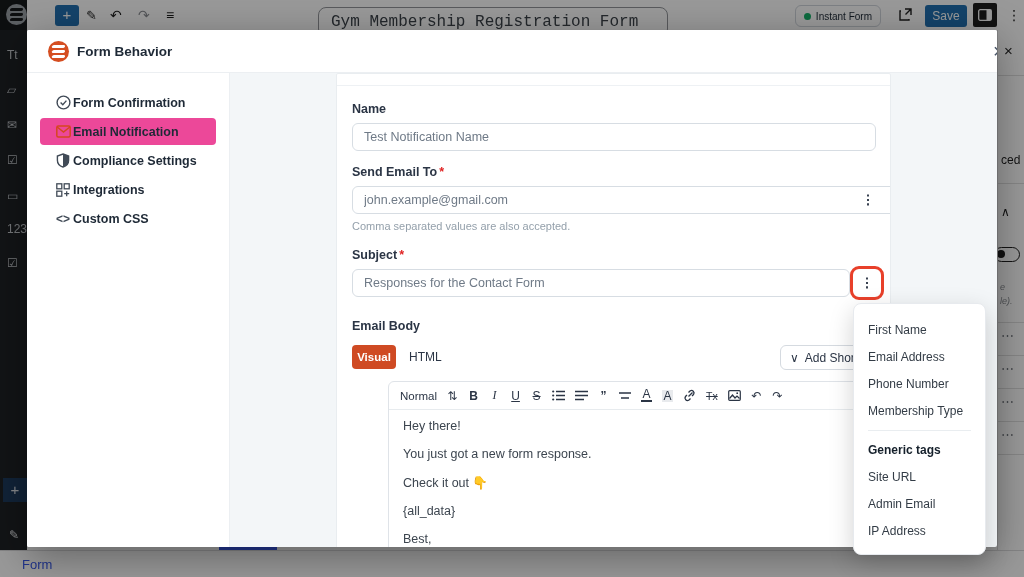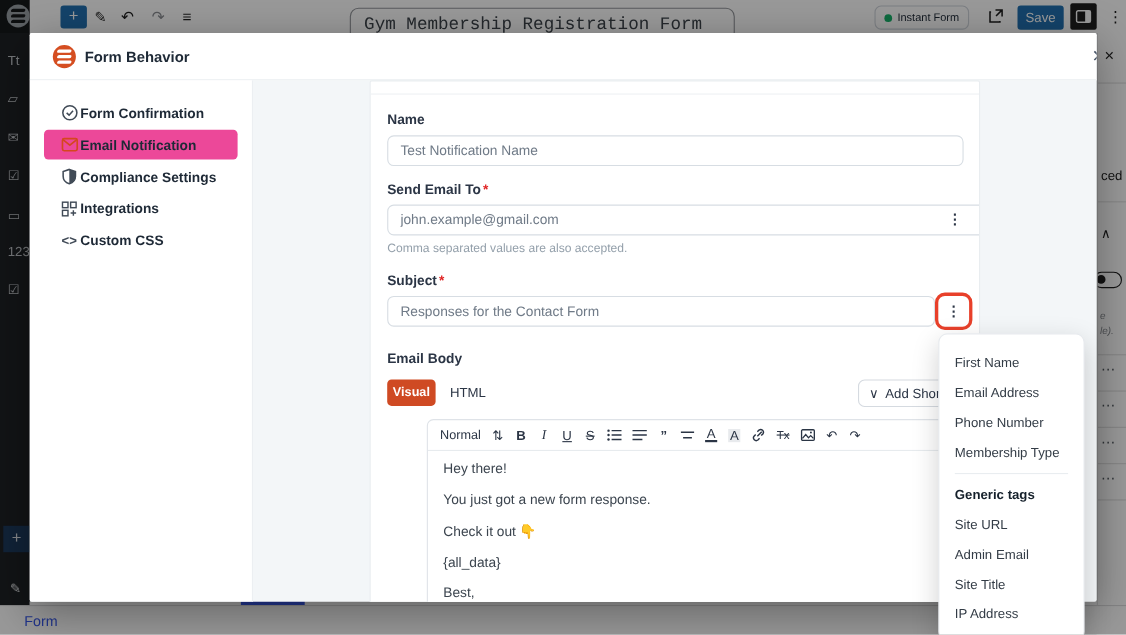--- a/index.html
+++ b/index.html
@@ -315,18 +315,17 @@
 
   <div class="dropdown">
     <div class="dd-item">First Name</div>
     <div class="dd-item">Email Address</div>
     <div class="dd-item">Phone Number</div>
     <div class="dd-item">Membership Type</div>
     <div class="dd-div"></div>
     <div class="dd-header">Generic tags</div>
     <div class="dd-item">Site URL</div>
     <div class="dd-item">Admin Email</div>
-    <div class="dd-item">Site Title</div>
     <div class="dd-item">IP Address</div>
 
   </div>
 
 </div>
 
 </body></html>

